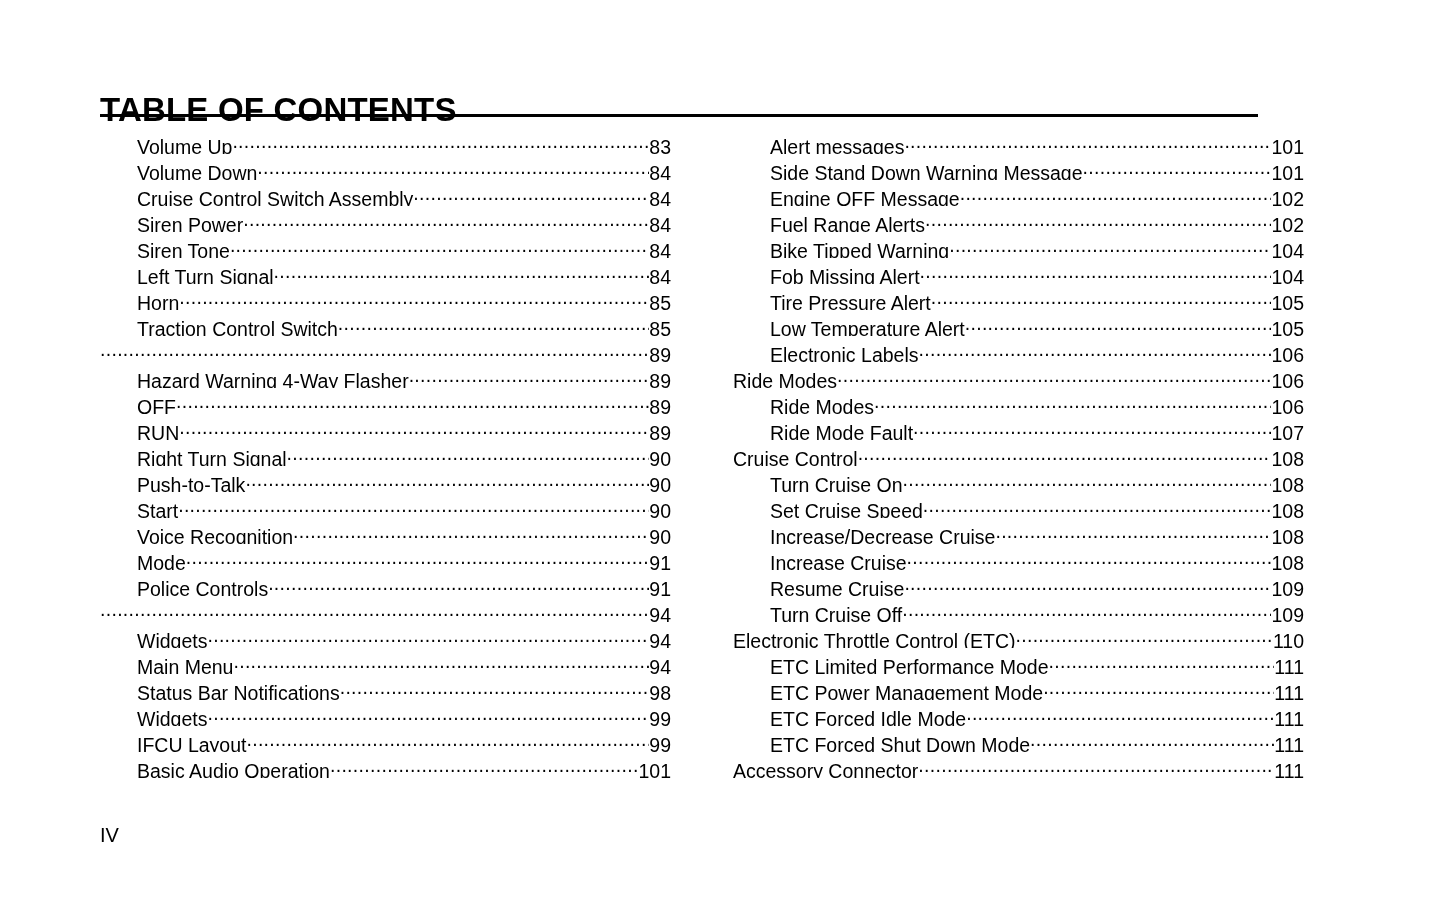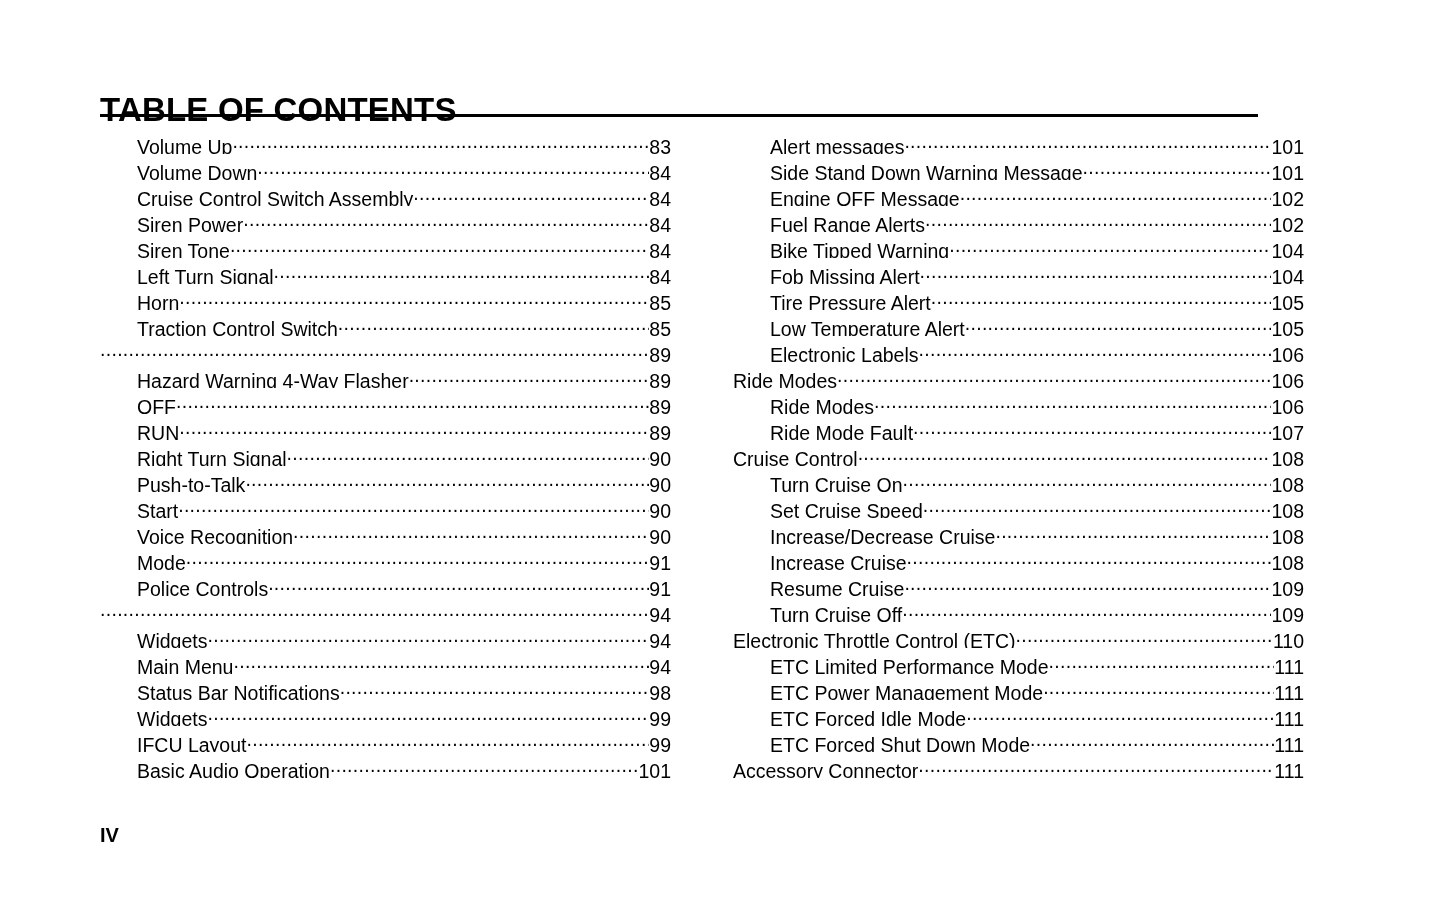--- a/index.html
+++ b/index.html
@@ -85,21 +85,20 @@
   }
   .row-page {
     flex: 0 0 auto;
   }
   .footer-page {
     position: absolute;
     left: 100px;
     top: 822px;
     font-size: 20px;
     line-height: 26px;
-    font-weight: bold;
   }
 </style>
 </head>
 <body>
 
 <div class="page">
 
   <h1 class="toc-title">TABLE OF CONTENTS</h1>
 
   <div class="title-rule"></div>

